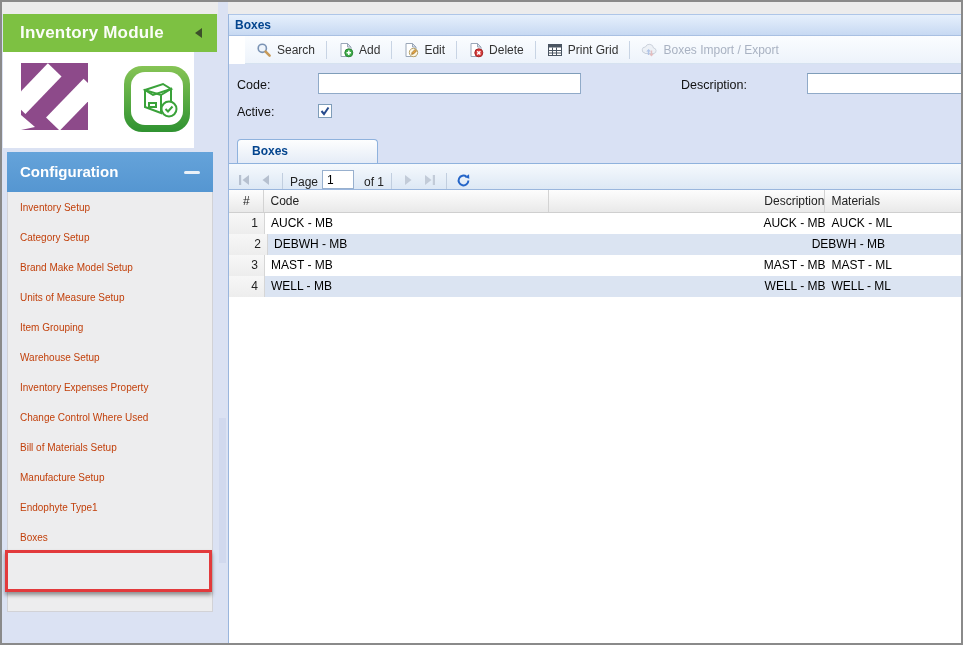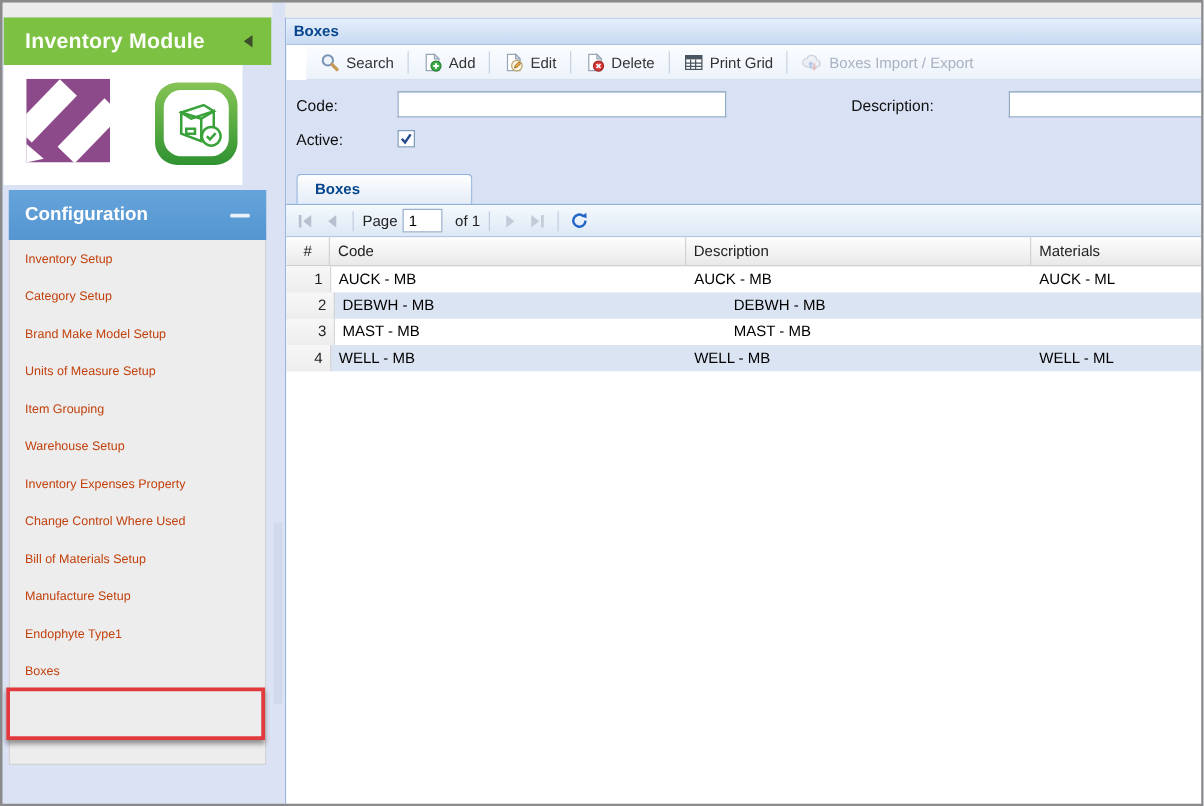--- a/index.html
+++ b/index.html
@@ -53,37 +53,37 @@
   .checkbox { position:absolute; width:14px; height:14px; background:#fff; border:1px solid #7f9db9;
     display:flex; align-items:center; justify-content:center; cursor:pointer; }
 
   .tab { position:absolute; left:8px; top:125px; width:141px; height:24px;
     background:linear-gradient(#fdfefe,#e5ecf7); border:1px solid #8fb2dd; border-bottom:none;
     border-radius:4px 4px 0 0; font-size:12px; font-weight:700; color:#04458e;
     line-height:23px; padding-left:14px; z-index:2; cursor:pointer; }
 
   .paging { position:absolute; left:0; top:149px; width:733px; height:27px;
     background:linear-gradient(#f5f9fd,#dde8f5); border-top:1px solid #8fb2dd; border-bottom:1px solid #9ab6dd;
-    display:flex; align-items:center; gap:4px; padding-left:6px; font-size:12px; color:#222; }
+    display:flex; align-items:flex-end; gap:4px; padding-left:6px; font-size:12px; color:#222; }
   .pg-btn { width:18px; height:18px; display:flex; align-items:center; justify-content:center; cursor:pointer; }
   .pg-sep { width:1px; height:16px; background:#c1cedf; margin:0 3px; }
   .page-input { width:32px; height:19px; border:1px solid #98b0ce; font-size:12px; text-align:left;
     padding-left:4px; font-family:inherit; }
 
   .grid { position:absolute; left:0; top:176px; width:733px; height:453px; background:#fff; }
   .grid-header { display:flex; height:23px; background:linear-gradient(#fdfdfd,#e9e9e9);
     border-bottom:1px solid #cfcfcf; }
   .gh-cell { font-size:12px; color:#222; line-height:22px; padding-left:6px;
     border-right:1px solid #d3d3d3; overflow:hidden; white-space:nowrap; cursor:pointer; }
   .grid-row { display:flex; height:21px; }
   .grid-row.alt { background:#dbe4f2; }
   .gc { font-size:12px; color:#000; line-height:21px; padding-left:6px; overflow:hidden; white-space:nowrap; }
   .gc-num { background:linear-gradient(#f7f7f7,#ededed); border-right:1px solid #d6d6d6;
     text-align:right; padding-right:6px; padding-left:0; color:#222; }
-  .w-num { width:39px; } .w-code { width:313px; } .w-desc { width:304px; } .w-loc { width:150px; border-right:none; }
+  .w-num { width:39px; } .w-code { width:313px; } .w-desc { width:304px;text-align:right; } .w-loc { width:150px; border-right:none; }
 </style>
 </head>
 <body>
 
 <div class="app">
   <div class="top-strip"></div>
 
   <div class="sidebar">
     <div class="module-header">
       <span>Inventory Module</span>
@@ -299,20 +299,21 @@
       </div>
       <div class="grid-row alt">
         <div class="gc gc-num w-num">2</div>
         <div class="gc w-code">DEBWH - MB</div>
         <div class="gc w-desc">DEBWH - MB</div>
       </div>
       <div class="grid-row">
         <div class="gc gc-num w-num">3</div>
         <div class="gc w-code">MAST - MB</div>
         <div class="gc w-desc">MAST - MB</div>
+        <div class="gc w-loc">MAST - ML</div>
       </div>
       <div class="grid-row alt">
         <div class="gc gc-num w-num">4</div>
         <div class="gc w-code">WELL - MB</div>
         <div class="gc w-desc">WELL - MB</div>
         <div class="gc w-loc">WELL - ML</div>
       </div>
     </div>
   </div>
 

